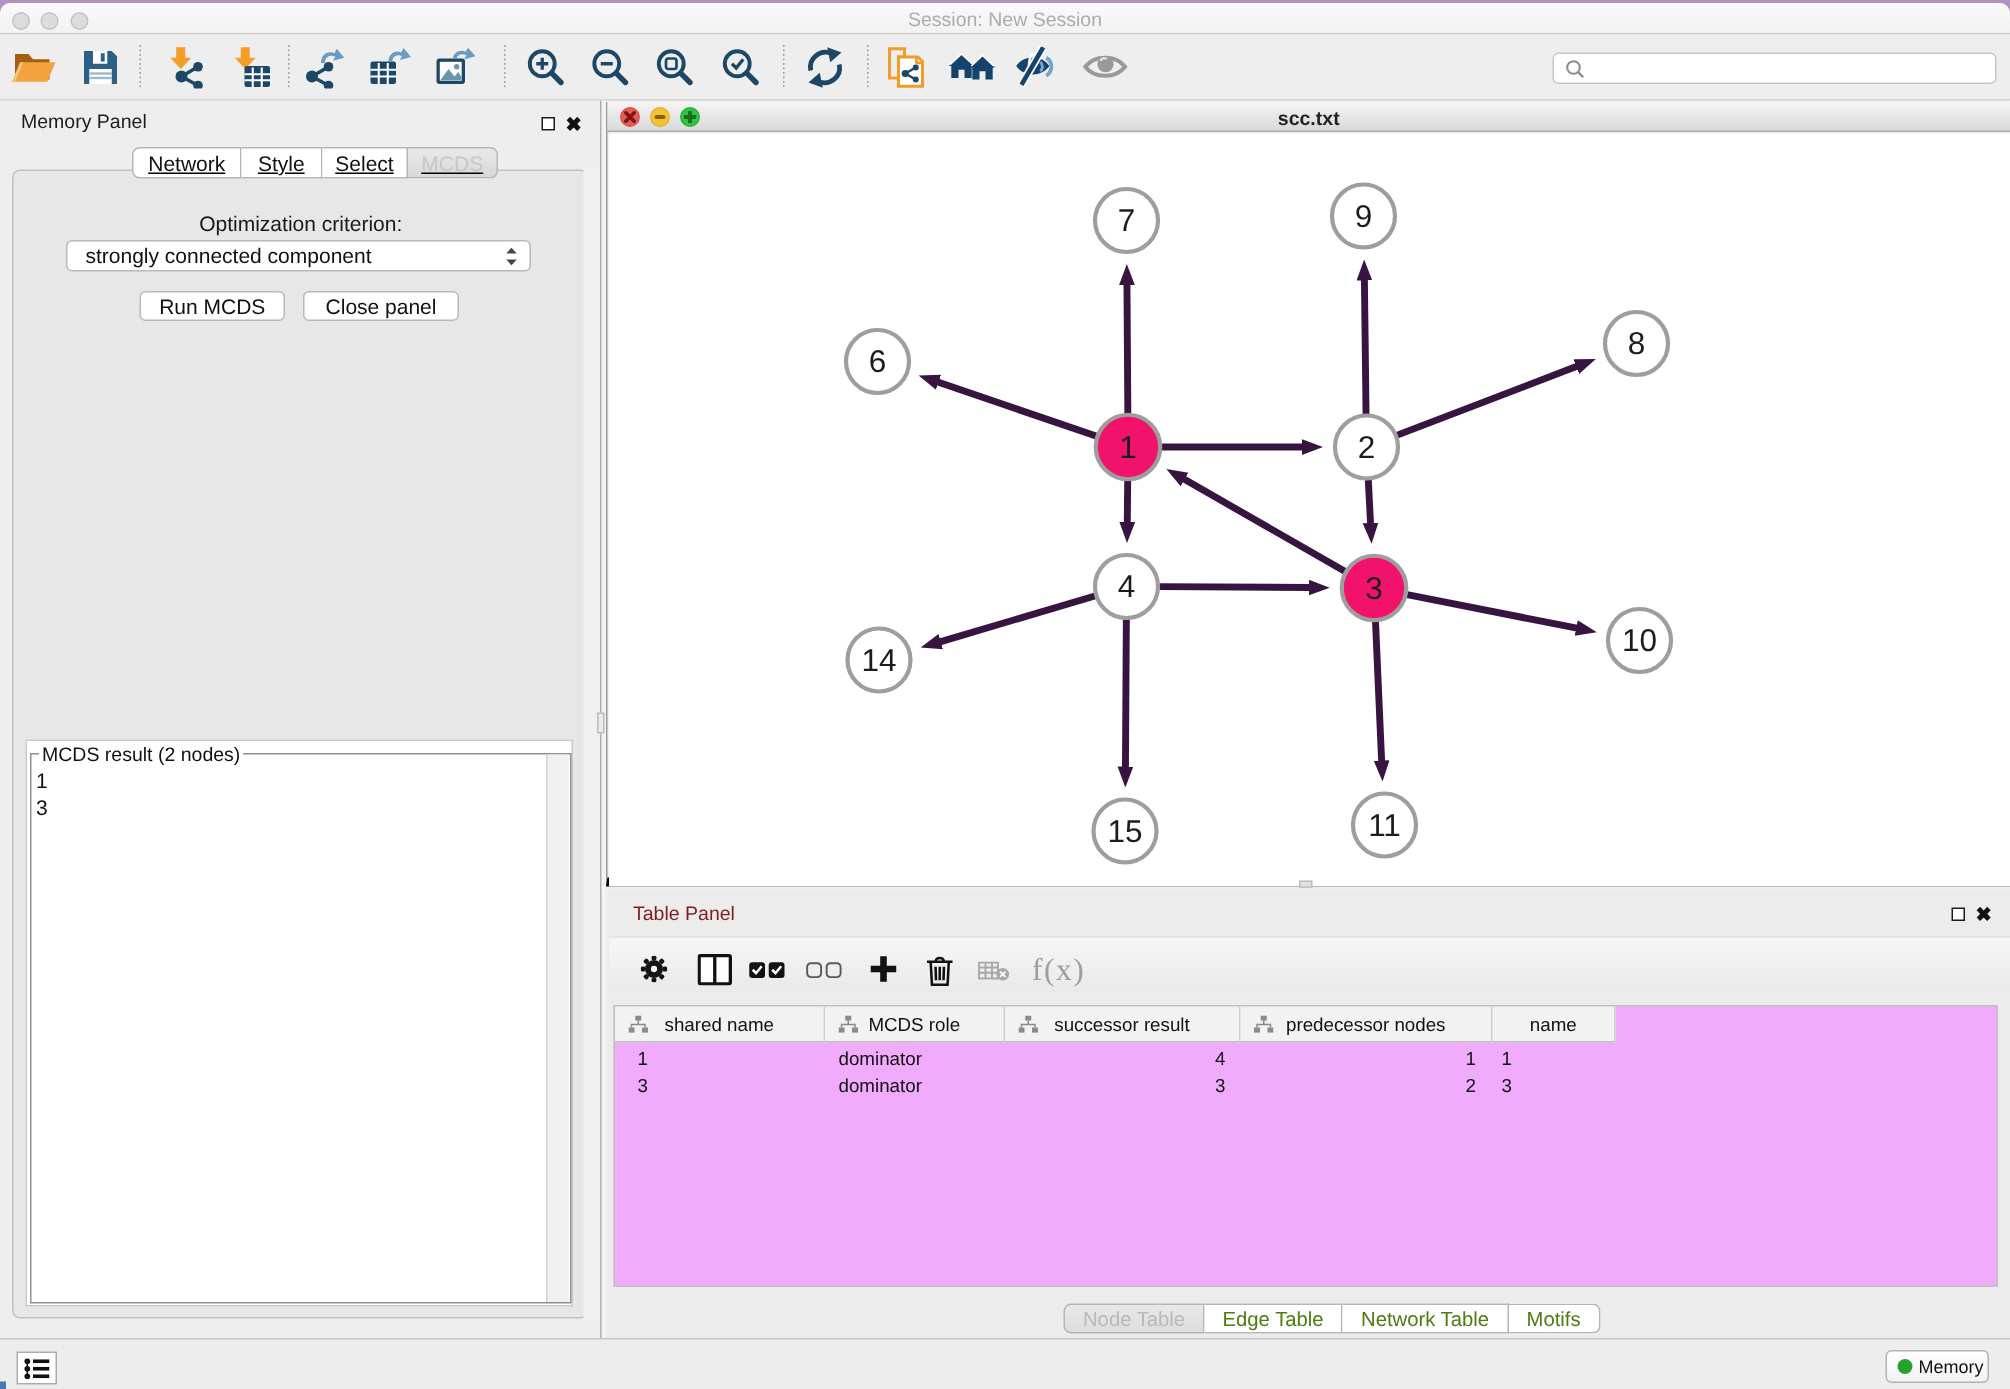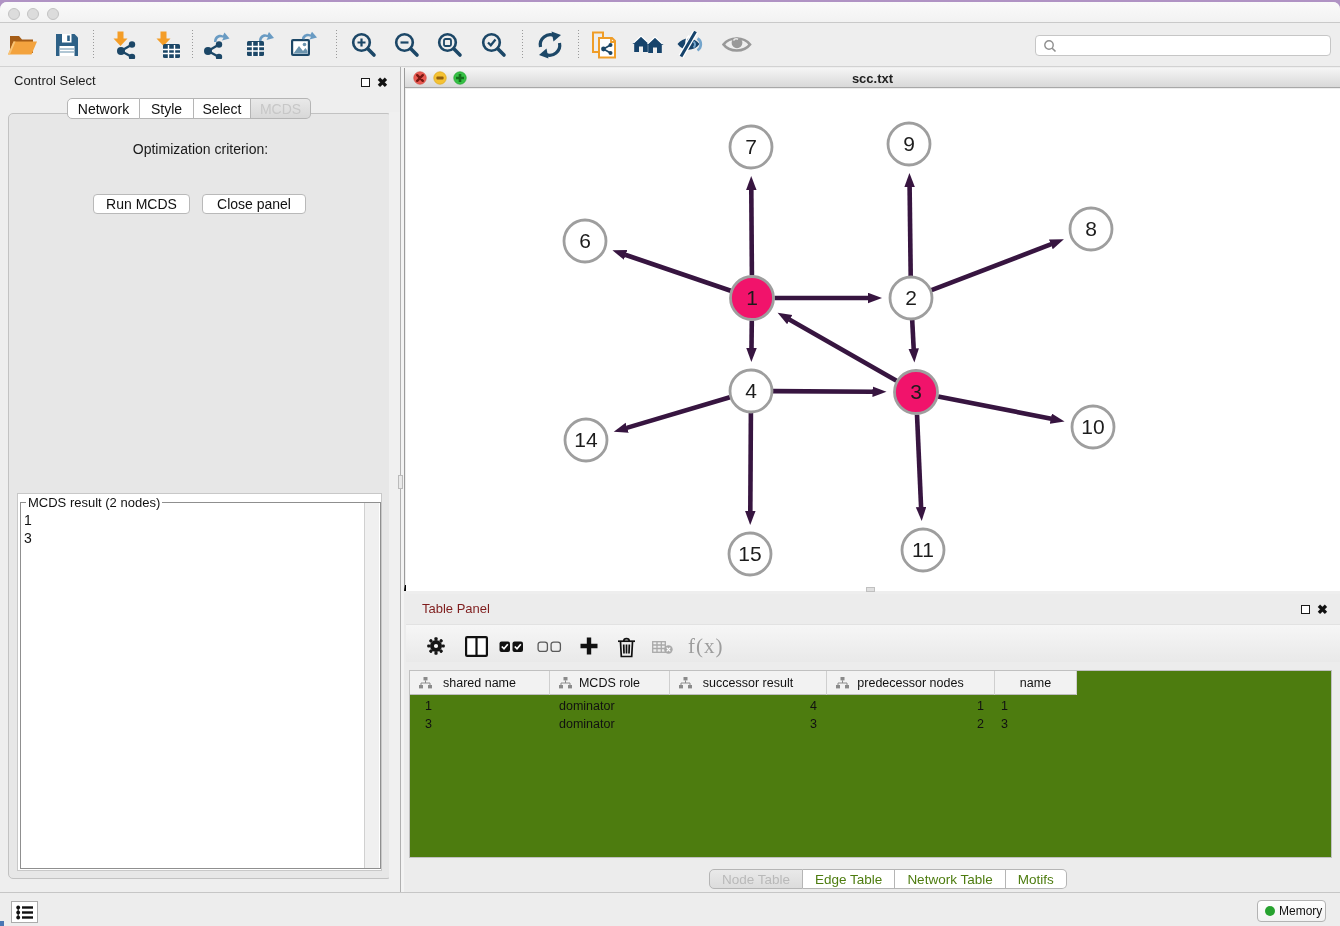--- a/index.html
+++ b/index.html
@@ -14,42 +14,42 @@
 #toolbar { position:absolute; left:0; top:22px; width:1340px; height:43px; background:#eeeeee; border-bottom:1px solid #d2d2d2; }
 .tbi { position:absolute; top:7px; }
 .tbsep { position:absolute; top:6px; width:1px; height:28px; background-image:linear-gradient(#9a9a9a 33%, rgba(0,0,0,0) 0%); background-size:1px 3px; }
 #searchbox { position:absolute; left:1035px; top:11px; width:296px; height:21px; background:#ffffff; border:1px solid #c6c6c6; border-radius:4px; }
 
 #cpanel { position:absolute; left:0; top:65px; width:401px; height:825px; background:#eeeeee; }
 #cpanel-title { position:absolute; left:14px; top:6px; font-size:13px; color:#1c1c1c; }
 .float-ic { position:absolute; width:9px; height:9px; border:1.6px solid #1a1a1a; background:#fff; box-sizing:border-box; }
 .close-ic { position:absolute; font-size:13px; font-weight:bold; color:#111; line-height:11px; }
 #cp-content { position:absolute; left:8px; top:46px; width:384px; height:766px; background:#e7e7e7; border:1px solid #c2c2c2; border-radius:5px; }
-#tabs { position:absolute; left:67px; top:31px; height:33px; display:flex; z-index:5; }
+#tabs { position:absolute; left:88px; top:31px; height:33px; display:flex; z-index:5;text-decoration:underline; }
 .tab { height:21px; line-height:20px; font-size:14px; color:#111; background:#ffffff; border:1px solid #b5b5b5; border-left:none; padding:0; text-align:center; }
 .tab:first-child { border-left:1px solid #b5b5b5; border-radius:5px 0 0 5px; }
 .tab.sel { background:linear-gradient(#e9e9e9,#d8d8d8); color:#c7c7c7; border-radius:0 5px 5px 0; }
 #optlabel { position:absolute; left:0; top:74px; width:100%; text-align:center; font-size:14px; color:#1a1a1a; }
 #dropdown { position:absolute; left:44px; top:93px; width:310px; height:21px; background:#ffffff; border:1px solid #b9b9b9; border-radius:4px; font-size:14px; color:#111; line-height:19px; padding-left:12px; }
 .btn { position:absolute; top:127px; height:20px; background:#ffffff; border:1px solid #b9b9b9; border-radius:4px; font-size:14px; color:#111; line-height:18px; text-align:center; }
 #mcdsbox { position:absolute; left:17px; top:426px; width:365px; height:378px; background:#ffffff; border:1px solid #c8c8c8; }
 #mcds-border { position:absolute; left:1.5px; top:8px; width:361px; height:367px; border:1px solid #8f8f8f; }
 #mcds-label { position:absolute; left:8px; top:1px; font-size:13px; color:#111; background:#ffffff; padding:0 2px; }
 #mcds-scroll { position:absolute; right:2.5px; top:9px; width:15px; height:365px; background:#f0f0f0; border-left:1px solid #d0d0d0; }
 #mcds-vals { position:absolute; left:6px; top:17px; font-size:14px; color:#111; line-height:18px; }
 
 #netwin { position:absolute; left:404px; top:66px; width:936px; height:523px; border-left:1px solid #9b9b9b; }
 #nettitle { position:absolute; left:0; top:0; width:100%; height:20px; background:linear-gradient(#f5f5f5,#d9d9d9); border-bottom:1px solid #a8a8a8; }
 #nettitle span.t { position:absolute; width:100%; text-align:center; top:3px; font-size:13px; font-weight:bold; color:#222; }
 #netcanvas { position:absolute; left:1px; top:21px; width:935px; height:502px; background:#ffffff; }
 
 #tpanel { position:absolute; left:404px; top:592px; width:936px; height:298px; background:#ececec; }
 #tp-title { position:absolute; left:18px; top:7px; font-size:13px; color:#7f1d1d; }
 #tp-toolbar { position:absolute; left:2px; top:30px; width:934px; height:38px; background:linear-gradient(#f6f6f6,#e9e9e9); border-top:1px solid #e2e2e2; }
-#tbl { position:absolute; left:5px; top:76px; width:923px; height:188px; background:#4d7c0f; border:1px solid #c0c0c0; }
+#tbl { position:absolute; left:5px; top:76px; width:923px; height:188px; background:#f0abfc; border:1px solid #c0c0c0; }
 #thead { position:absolute; left:0; top:0; height:24px; width:667px; background:#f2f2f2; border-bottom:1px solid #bdbdbd; }
 .th { position:absolute; top:0; height:24px; border-right:1px solid #cfcfcf; font-size:12.5px; color:#111; text-align:center; line-height:24px; }
 .trow { position:absolute; font-size:12.5px; color:#111; height:18px; line-height:18px; }
 #btabs { position:absolute; left:290px; top:275px; height:20px; display:flex;padding-left:15px; }
 .btab { height:20px; line-height:19px; font-size:13.5px; font-weight:500; color:#4d7c0f; background:#fff; border:1px solid #b5b5b5; border-left:none; padding:0 12px; }
 .btab:first-child { border-left:1px solid #b5b5b5; border-radius:5px 0 0 5px; background:linear-gradient(#e9e9e9,#dcdcdc); color:#b9b9b9; }
 .btab:last-child { border-radius:0 5px 5px 0; }
 
 #statusbar { position:absolute; left:0; top:890px; width:1340px; height:36px; background:#ededed; border-top:1px solid #c6c6c6; }
 #listbtn { position:absolute; left:11px; top:8px; width:27px; height:22px; background:#fff; border:1px solid #ababab; }
@@ -63,20 +63,21 @@
 #hhandle { position:absolute; left:866px; top:585px; width:9px; height:5px; background:#e0e0e0; border:1px solid #c0c0c0; }
 #netwin { border-bottom:6px solid #000000;text-decoration:underline; }
 </style>
 </head>
 <body>
 <div id="win">
   <div id="titlebar">
     <div class="tl" style="left:8px;"></div>
     <div class="tl" style="left:27px;"></div>
     <div class="tl" style="left:47px;"></div>
+    <div id="apptitle">Session: New Session</div>
   </div>
   <div id="toolbar">
     <svg class="tbi" style="left:7px" width="33" height="28" viewBox="0 0 33 28">
       <path d="M3 5 L12 5 L15 8.5 L26 8.5 L26 22 L3 22 Z" fill="#a55d17"></path>
       <path d="M1 23.5 L6.5 10.5 L30 10.5 L24.5 23.5 Z" fill="#f3a33e"></path>
       <path d="M1 23.5 L6.5 10.5 L8.5 10.5 L3 23.5 Z" fill="#f8c477"></path>
     </svg>
     <svg class="tbi" style="left:53px" width="28" height="28" viewBox="0 0 28 28">
       <path d="M3 3 L21.5 3 L25 6.5 L25 25 L3 25 Z" fill="#2d6086"></path>
       <rect x="9" y="3" width="9.5" height="8.5" fill="#ffffff"></rect>
@@ -188,31 +189,37 @@
       <path d="M11.5 9.5 C 12.5 7.8, 14.5 7.5, 16 8.2" fill="none" stroke="#e9e9e9" stroke-width="1.5"></path>
     </svg>
     <div id="searchbox">
       <svg width="14" height="14" style="position:absolute;left:7px;top:3px;" viewBox="0 0 14 14">
         <circle cx="6" cy="6" r="4.2" fill="none" stroke="#8e8e8e" stroke-width="1.4"></circle>
         <line x1="9.2" y1="9.2" x2="12.5" y2="12.5" stroke="#8e8e8e" stroke-width="1.6"></line>
       </svg>
     </div>
   </div>
   <div id="cpanel">
-    <div id="cpanel-title">Control Select</div>
+    <div id="cpanel-title">Memory Panel</div>
     <div class="float-ic" style="left:361px; top:11px;"></div>
     <div class="close-ic" style="left:377px; top:10px;">✖</div>
     <div id="cp-content"></div>
     <div id="tabs">
       <div class="tab" style="width:73px">Network</div>
         <div class="tab" style="width:54px">Style</div>
         <div class="tab" style="width:57px">Select</div>
         <div class="tab sel" style="width:60px">MCDS</div>
     </div>
     <div id="optlabel">Optimization criterion:</div>
+    <div id="dropdown">strongly connected component
+      <svg width="10" height="14" style="position:absolute;right:7px;top:3px;" viewBox="0 0 10 14">
+        <path d="M1.5 5 L5 1.2 L8.5 5 Z" fill="#444"></path>
+          <path d="M1.5 9 L5 12.8 L8.5 9 Z" fill="#444"></path>
+      </svg>
+    </div>
     <div class="btn" style="left:93px; width:97px;">Run MCDS</div>
     <div class="btn" style="left:202px; width:104px;">Close panel</div>
     <div id="mcdsbox">
       <div id="mcds-border"></div>
       <div id="mcds-label">MCDS result (2 nodes)</div>
       <div id="mcds-scroll"></div>
       <div id="mcds-vals">1<br>3</div>
     </div>
   </div>
   <div id="netwin">

